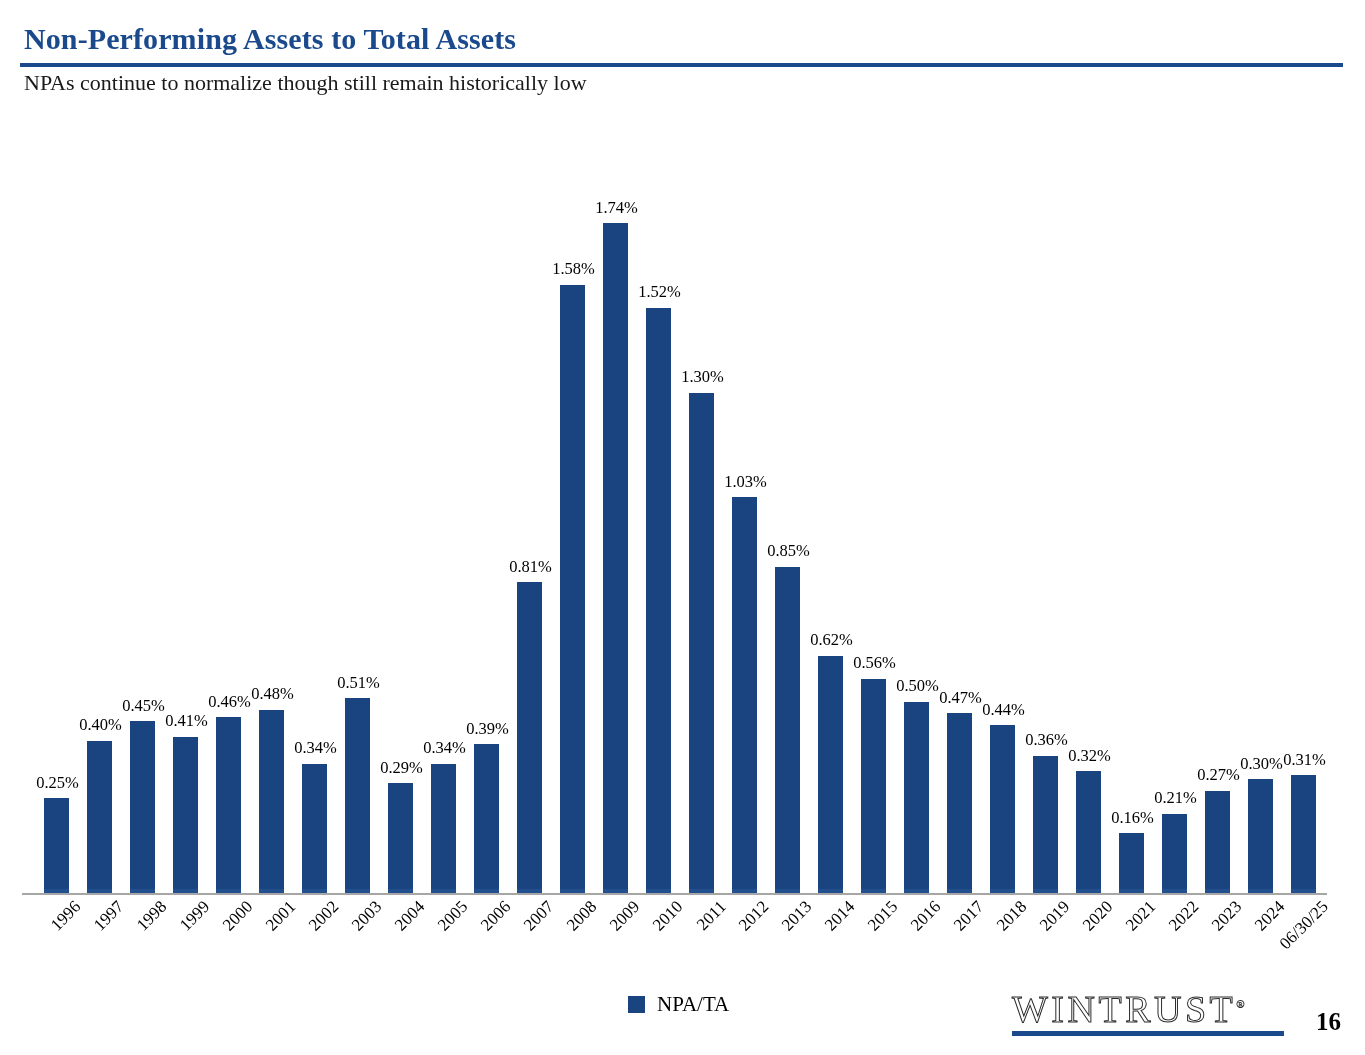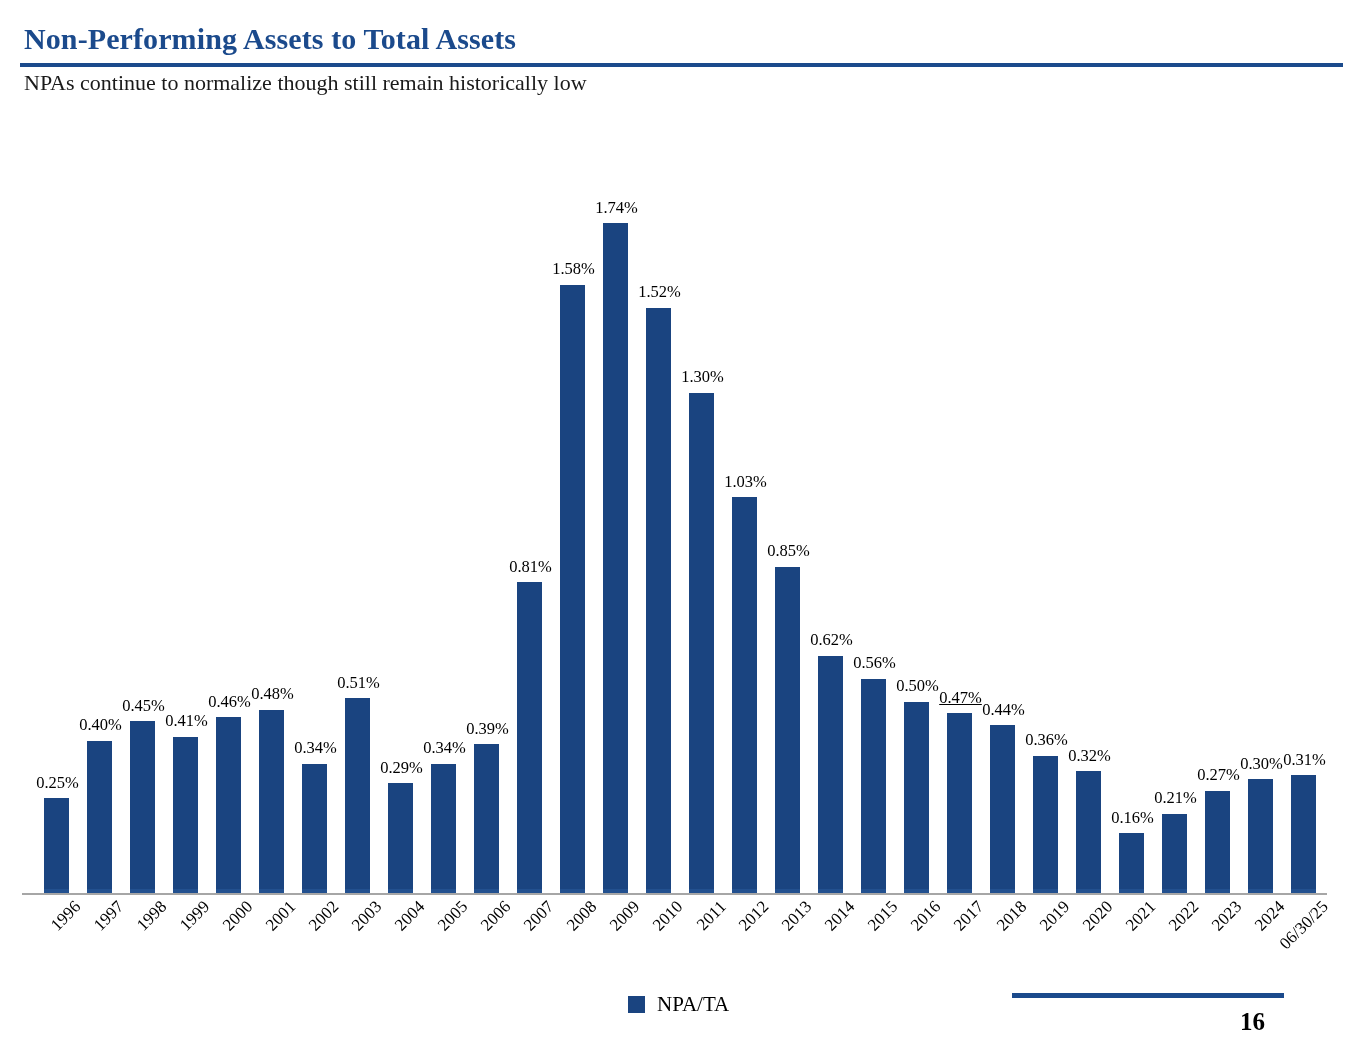--- a/index.html
+++ b/index.html
@@ -156,21 +156,21 @@
     -webkit-text-stroke: 0.5px #2d2d2d;
   }
   #brand-rule {
     margin-top: 3px;
     width: 272px;
     height: 5px;
     background: #1b4a8c;
   }
   #page-number {
     position: absolute;
-    left: 1240px;
+    left: 1316px;
     top: 1008px;
     font-size: 25px;
     font-weight: bold;
     color: #000000;
   }
 </style>
 </head>
 <body>
 
 <div id="header">
@@ -260,21 +260,21 @@
       <div class="bar-slot" style="left: 831px;">
         <div class="bar" title="2015: 0.56%" style="height: 216.276px; background: rgb(26, 68, 128);"></div>
         <div class="bar-label" style="bottom: 223.276px;">0.56%</div>
       </div>
       <div class="bar-slot" style="left: 874px;">
         <div class="bar" title="2016: 0.50%" style="height: 193.103px; background: rgb(26, 68, 128);"></div>
         <div class="bar-label" style="bottom: 200.103px; margin-top: 23px;">0.50%</div>
       </div>
       <div class="bar-slot" style="left: 917px;">
         <div class="bar" title="2017: 0.47%" style="height: 181.517px; background: rgb(26, 68, 128);"></div>
-        <div class="bar-label" style="bottom: 188.517px; text-decoration: underline;">0.47%</div>
+        <div class="bar-label" style="bottom: 188.517px;">0.47%</div>
       </div>
       <div class="bar-slot" style="left: 960px;">
         <div class="bar" title="2018: 0.44%" style="height: 169.931px; background: rgb(26, 68, 128);"></div>
         <div class="bar-label" style="bottom: 176.931px;">0.44%</div>
       </div>
       <div class="bar-slot" style="left: 1003px;">
         <div class="bar" title="2019: 0.36%" style="height: 139.034px; background: rgb(26, 68, 128);"></div>
         <div class="bar-label" style="bottom: 146.034px;">0.36%</div>
       </div>
       <div class="bar-slot" style="left: 1046px;">
@@ -396,16 +396,19 @@
       </div>
     </div>
 </div>
 
 <div id="legend">
   <div id="legend-swatch" style="background: rgb(26, 68, 128);"></div>
   <div id="legend-label">NPA/TA</div>
 </div>
 
 <div id="brand">
+  <div id="brand-wordmark">
+    <span>WINTRUST</span><span id="brand-reg">®</span>
+  </div>
   <div id="brand-rule" style="background: rgb(27, 74, 140);"></div>
 </div>
 
 <div id="page-number">16</div>
 
 </body></html>

